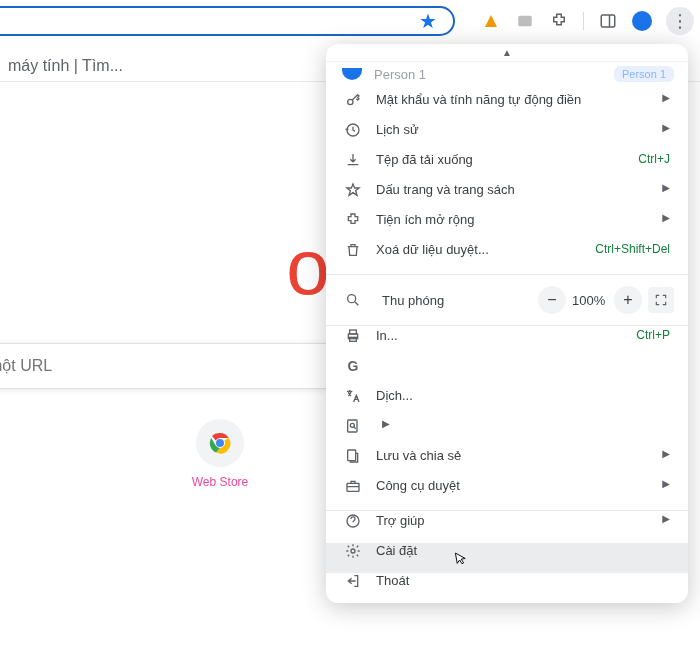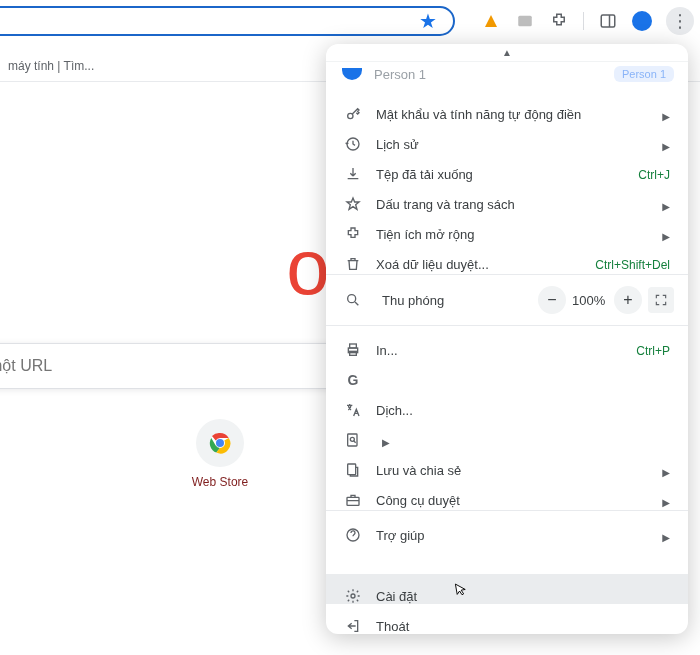--- a/index.html
+++ b/index.html
@@ -10,50 +10,50 @@
 .omnibox { position: absolute; left: -260px; top: 6px; width: 715px; height: 30px; border: 2px solid #1b66c9; border-radius: 18px; display: flex; align-items: center; justify-content: flex-end; padding-right: 16px; background: #fff; }
 .star-icon { color: #1a73e8; font-size: 20px; }
 .toolbar-icons { display: flex; align-items: center; gap: 14px; margin-left: 20px; }
 .tb-icon { width: 20px; height: 20px; display: flex; align-items: center; justify-content: center; color: #5f6368; }
 .tb-divider { width: 1px; height: 18px; background: #dadce0; }
 .profile-icon { width: 20px; height: 20px; border-radius: 50%; background: #1a73e8; }
 .more-btn { width: 28px; height: 28px; border-radius: 50%; background: #e8eaed; display: flex; align-items: center; justify-content: center; color: #5f6368; font-size: 18px; }
 
 
 .tab-area { position: absolute; top: 50px; left: 0; right: 0; height: 32px; padding: 0 8px; border-bottom: 1px solid #e8eaed; display: flex; align-items: center; }
-.tab-title { font-size: 12px; color: #5f6368; }
+.tab-title { font-size: 16px; color: #5f6368; }
 
 
 .content { position: absolute; top: 82px; left: 0; right: 0; bottom: 0; display: flex; flex-direction: column; align-items: center; }
 .logo { margin-top: 140px; font-size: 78px; font-weight: 400; letter-spacing: -4px; display: flex; }
 .logo .o1 { color: #ea4335; }
 .logo .g2 { color: #4285f4; }
 .logo .l { color: #34a853; margin-left: -2px; }
 .logo .e { color: #ea4335; margin-left: -2px; }
 .searchbar { margin-top: 30px; width: 560px; height: 46px; border: 1px solid #dfe1e5; border-radius: 24px; display: flex; align-items: center; padding: 0 18px; position: relative; left: -140px; box-shadow: 0 1px 6px rgba(32,33,36,.1); }
 .searchbar input { flex: 1; border: none; outline: none; font-size: 16px; color: #5f6368; }
 .mic { color: #4285f4; margin-right: 14px; }
 .lens { position: relative; width: 20px; height: 20px; }
 
 .shortcuts { display: flex; gap: 60px; margin-top: 30px; position: relative; left: -50px; }
 .shortcut { display: flex; flex-direction: column; align-items: center; gap: 8px; width: 100px; }
 .sc-circle { width: 48px; height: 48px; border-radius: 50%; background: #f1f3f4; display: flex; align-items: center; justify-content: center; font-size: 22px; }
 .sc-circle.add { background: #d9e7fd; color: #1a73e8; font-size: 26px; font-weight: 300; }
-.sc-label { font-size: 12px; color: #7f1d1d; }
+.sc-label { font-size: 12px; color: #ec4899; }
 
 
 .menu { position: absolute; top: 44px; right: 12px; width: 362px; background: #fff; border-radius: 12px; box-shadow: 0 4px 24px rgba(0,0,0,.22); overflow: hidden; font-size: 13px; color: #3c4043; z-index: 10; }
 .menu-scroll-up { height: 18px; display: flex; align-items: center; justify-content: center; color: #5f6368; font-size: 10px; border-bottom: 1px solid #f1f3f4; }
 .menu-profile { display: flex; align-items: center; padding: 4px 14px 10px 14px; gap: 12px; }
 .menu-profile .avatar { width: 20px; height: 12px; border-radius: 0 0 10px 10px; background: #1a73e8; margin-left: 2px; }
 .menu-profile .pname { flex: 1; color: #9aa0a6; }
 .menu-profile .badge { background: #e8f0fe; color: #8ab4f8; font-size: 11px; padding: 2px 8px; border-radius: 6px; }
 .menu-sep { height: 1px; background: #e8eaed; margin: 2px 0; }
-.menu-item { display: flex; align-items: flex-end; padding: 0 18px; height: 30px; gap: 14px; position: relative; }
-.menu-item.hover { background: #eaecee; margin-top: 31px; }
+.menu-item { display: flex; align-items: flex-start; padding: 0 18px; height: 30px; gap: 14px; position: relative; }
+.menu-item.hover { background: #eaecee; }
 .menu-item .mi-icon { width: 18px; display: flex; justify-content: center; color: #5f6368; font-size: 14px; }
 .menu-item .mi-label { flex: 1; }
 .menu-item .mi-accel { color: #15803d; font-size: 12px; }
 .menu-item .mi-arrow { color: #5f6368; font-size: 10px; margin-left: 6px; }
 .zoom-row { display: flex; align-items: center; padding: 0 14px 0 18px; height: 46px; gap: 20px; }
 .zoom-row .mi-icon { width: 18px; display: flex; justify-content: center; color: #5f6368; }
 .zoom-row .mi-label { flex: 1; }
 .zoom-ctrls { display: flex; align-items: center; gap: 6px; }
 .zbtn { width: 28px; height: 28px; border-radius: 50%; background: #f1f3f4; display: flex; align-items: center; justify-content: center; color: #3c4043; font-size: 16px; }
 .zval { font-size: 13px; min-width: 36px; text-align: left; }

